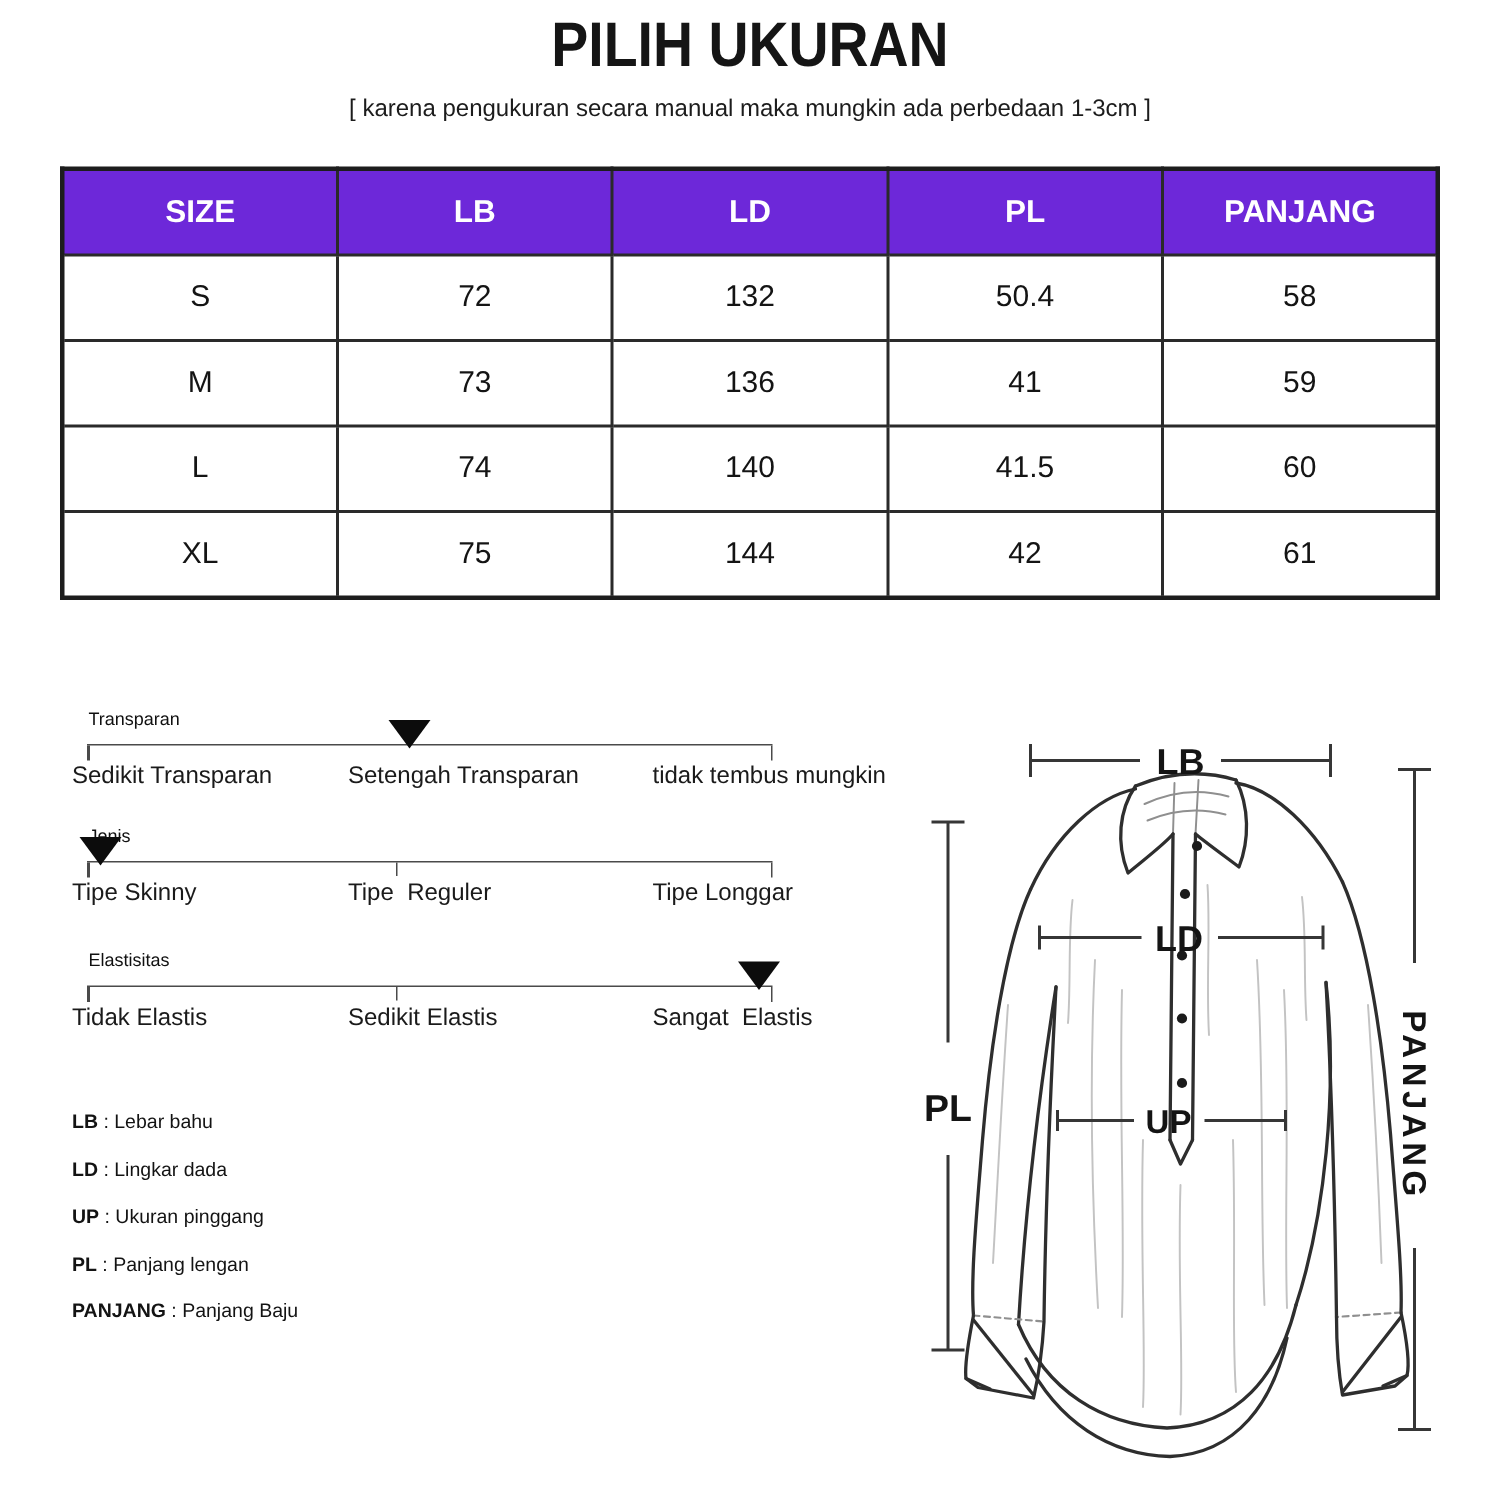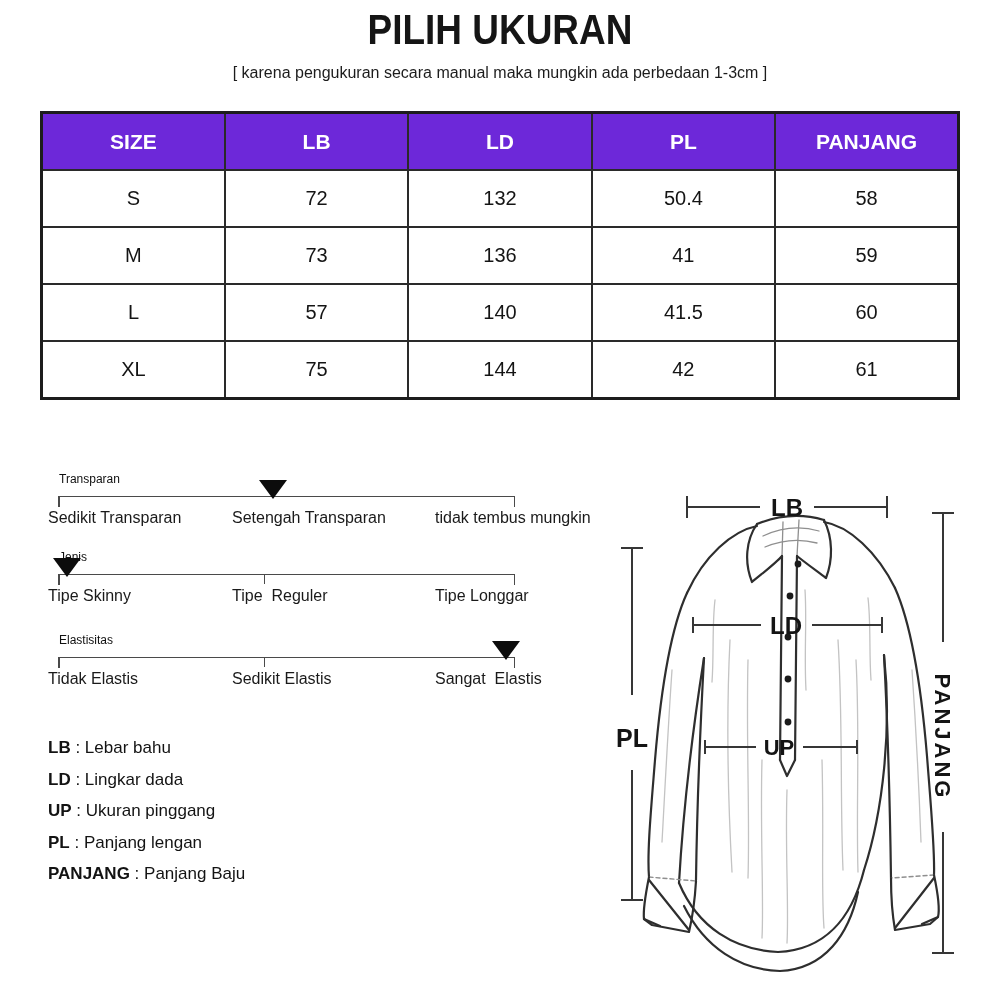--- a/index.html
+++ b/index.html
@@ -31,21 +31,21 @@
                   border-left:14px solid transparent;border-right:14px solid transparent;
                   border-top:19px solid #0c0c0c;}
   .slider .lbl{position:absolute;top:37px;font-size:16px;color:#1a1a1a;white-space:pre;}
   .slider .l0{left:-10px;}
   .slider .l1{left:174px;}
   .slider .l2{left:377px;}
   #slider-0{top:472px;} #slider-1{top:550px;} #slider-2{top:633px;}
 
   
   .legend{position:absolute;left:48px;top:738px;}
-  .legend .row{font-size:17px;color:#131313;line-height:20px;margin-bottom:11.5px;white-space:pre;}
+  .legend .row{font-size:13px;color:#131313;line-height:20px;margin-bottom:11.5px;white-space:pre;}
   .legend .abbr{font-weight:bold;}
 
   
   .diagram{position:absolute;left:600px;top:460px;width:400px;height:540px;}
 </style>
 </head>
 <body>
 
 <div class="title">PILIH UKURAN</div>
 <div class="subtitle">[ karena pengukuran secara manual maka mungkin ada perbedaan 1-3cm ]</div>
@@ -70,21 +70,21 @@
     </tr>
     <tr>
       <td>M</td>
       <td>73</td>
       <td>136</td>
       <td>41</td>
       <td>59</td>
     </tr>
     <tr>
       <td>L</td>
-      <td>57</td>
+      <td>74</td>
       <td>140</td>
       <td>41.5</td>
       <td>60</td>
     </tr>
     <tr>
       <td>XL</td>
       <td>75</td>
       <td>144</td>
       <td>42</td>
       <td>61</td>

